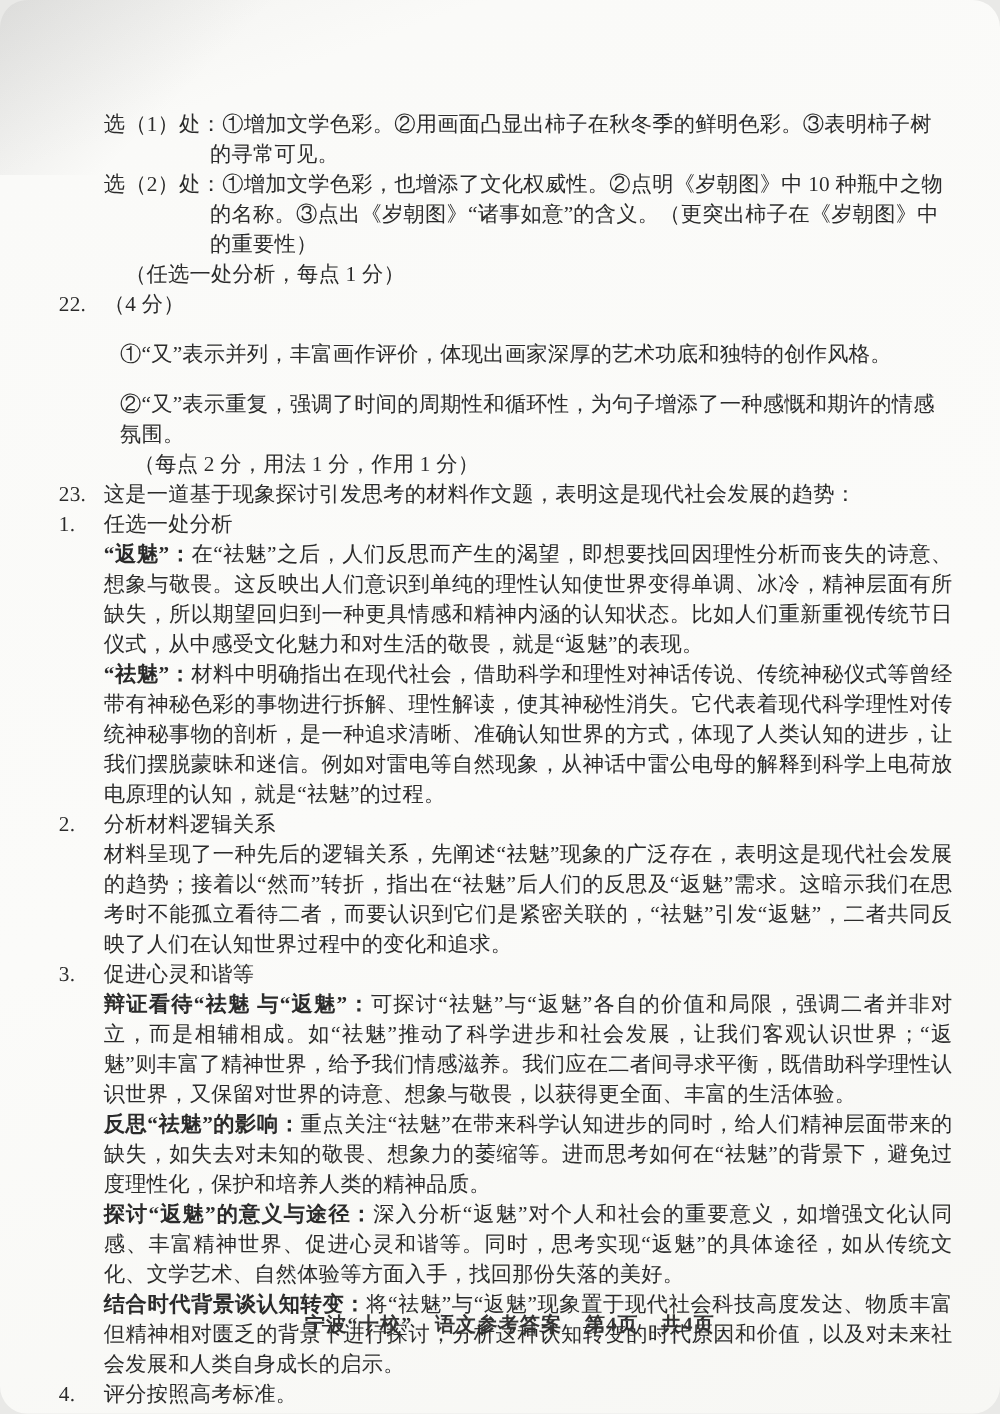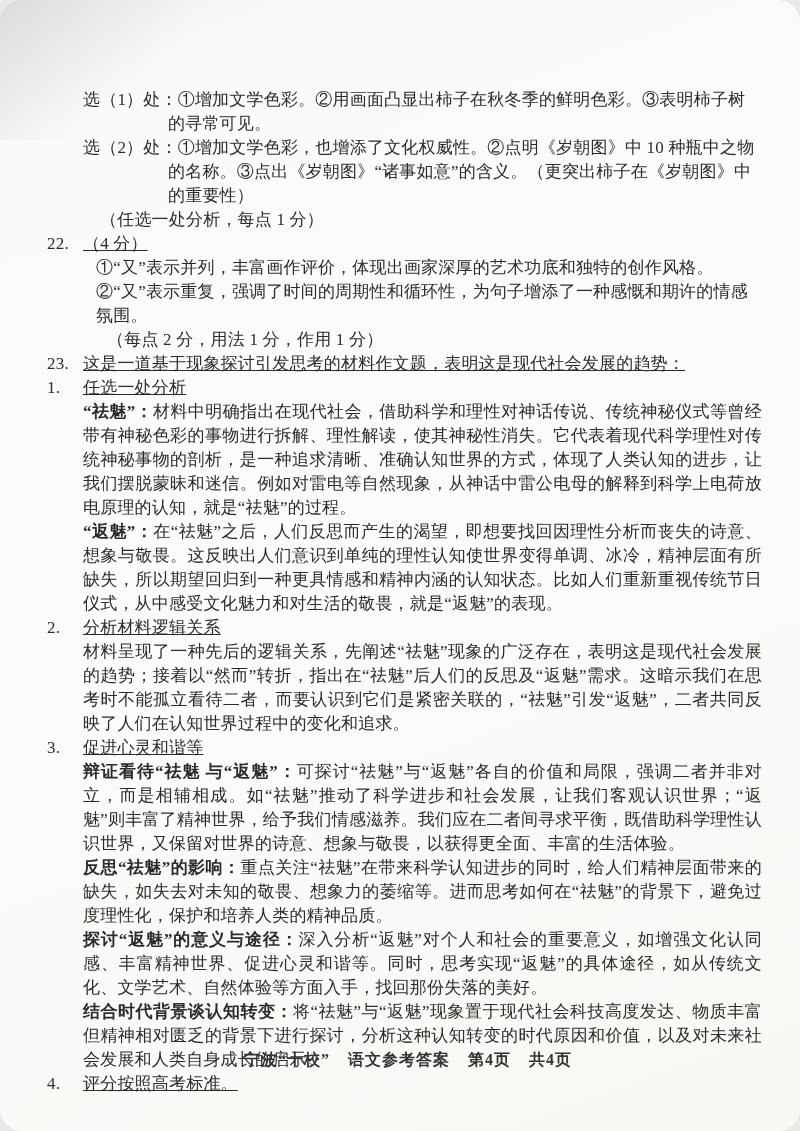--- a/index.html
+++ b/index.html
@@ -29,30 +29,30 @@
     position: absolute;
     left: 0; top: 0; right: 0;
     padding: 88px 38px 0 47px;
     font-size: 17px;
     line-height: 24px;
     letter-spacing: 0.2px;
   }
   
   .numrow { display: flex; }
   .numrow .num { flex: 0 0 36px; }
-  .numrow .numtext { flex: 1 1 auto; text-decoration: underline; }
+  .numrow .numtext { flex: 1 1 auto; }
   
   .opt {
     margin-left: 36px;
     padding-left: 85px;
     text-indent: -85px;
   }
   .opt-note { margin-left: 53px; }
   
-  .sub { margin-left: 49px; }
+  .sub { margin-left: 49px; margin-top: 16px; }
   .sub-note { margin-left: 60px; }
   
   .para { margin-left: 36px; text-align: justify; }
   .lead { font-weight: 700; }
   
   .footer {
     position: absolute;
     left: 16px; right: 0;
     top: 1050px;
     text-align: center;
@@ -83,22 +83,22 @@
 
     <div class="numrow">
       <span class="num">23.</span>
       <span class="numtext">这是一道基于现象探讨引发思考的材料作文题，表明这是现代社会发展的趋势：</span>
     </div>
 
     <div class="numrow">
       <span class="num">1.</span>
       <span class="numtext">任选一处分析</span>
     </div>
+    <p class="para"><span class="lead">“返魅”：</span><span>在“祛魅”之后，人们反思而产生的渴望，即想要找回因理性分析而丧失的诗意、想象与敬畏。这反映出人们意识到单纯的理性认知使世界变得单调、冰冷，精神层面有所缺失，所以期望回归到一种更具情感和精神内涵的认知状态。比如人们重新重视传统节日仪式，从中感受文化魅力和对生活的敬畏，就是“返魅”的表现。</span></p>
     <p class="para"><span class="lead">“祛魅”：</span><span>材料中明确指出在现代社会，借助科学和理性对神话传说、传统神秘仪式等曾经带有神秘色彩的事物进行拆解、理性解读，使其神秘性消失。它代表着现代科学理性对传统神秘事物的剖析，是一种追求清晰、准确认知世界的方式，体现了人类认知的进步，让我们摆脱蒙昧和迷信。例如对雷电等自然现象，从神话中雷公电母的解释到科学上电荷放电原理的认知，就是“祛魅”的过程。</span></p>
-    <p class="para"><span class="lead">“返魅”：</span><span>在“祛魅”之后，人们反思而产生的渴望，即想要找回因理性分析而丧失的诗意、想象与敬畏。这反映出人们意识到单纯的理性认知使世界变得单调、冰冷，精神层面有所缺失，所以期望回归到一种更具情感和精神内涵的认知状态。比如人们重新重视传统节日仪式，从中感受文化魅力和对生活的敬畏，就是“返魅”的表现。</span></p>
 
     <div class="numrow">
       <span class="num">2.</span>
       <span class="numtext">分析材料逻辑关系</span>
     </div>
     <p class="para"><span>材料呈现了一种先后的逻辑关系，先阐述“祛魅”现象的广泛存在，表明这是现代社会发展的趋势；接着以“然而”转折，指出在“祛魅”后人们的反思及“返魅”需求。这暗示我们在思考时不能孤立看待二者，而要认识到它们是紧密关联的，“祛魅”引发“返魅”，二者共同反映了人们在认知世界过程中的变化和追求。</span></p>
 
     <div class="numrow">
       <span class="num">3.</span>
       <span class="numtext">促进心灵和谐等</span>

